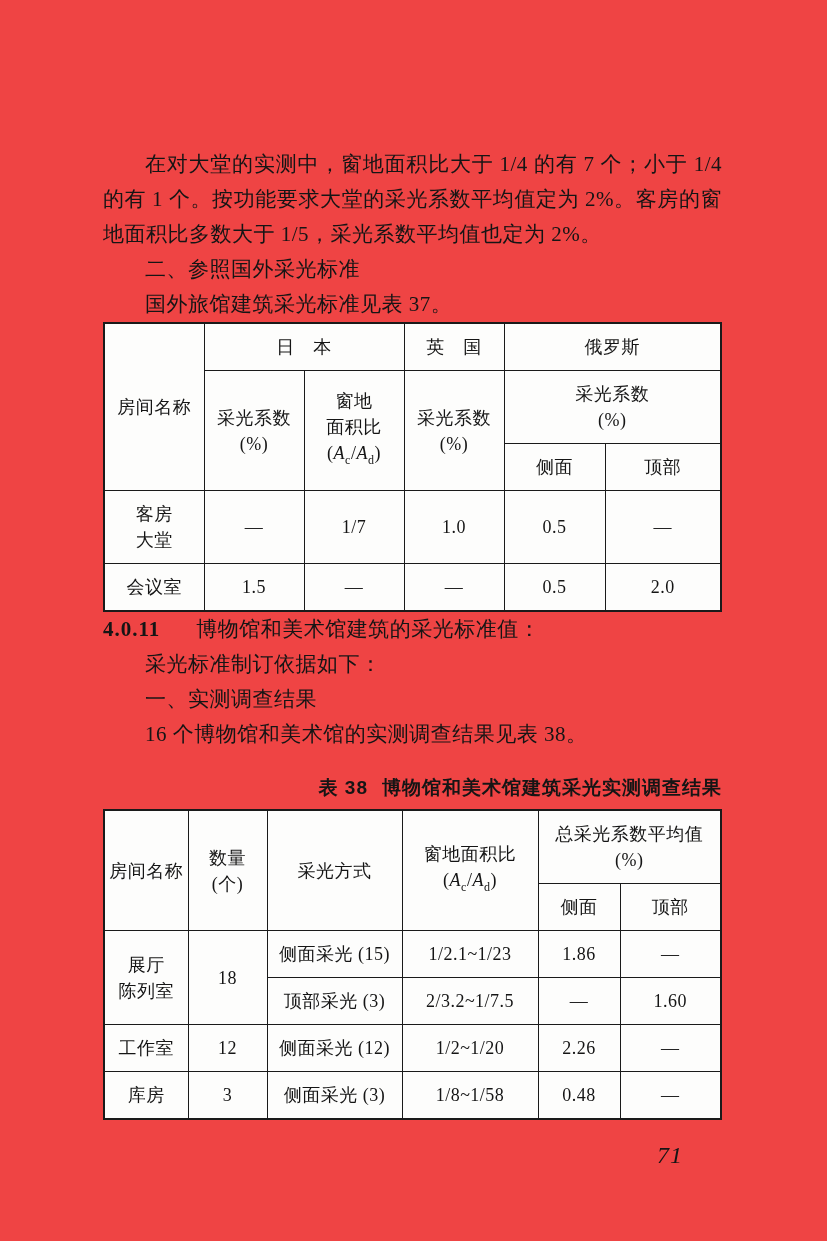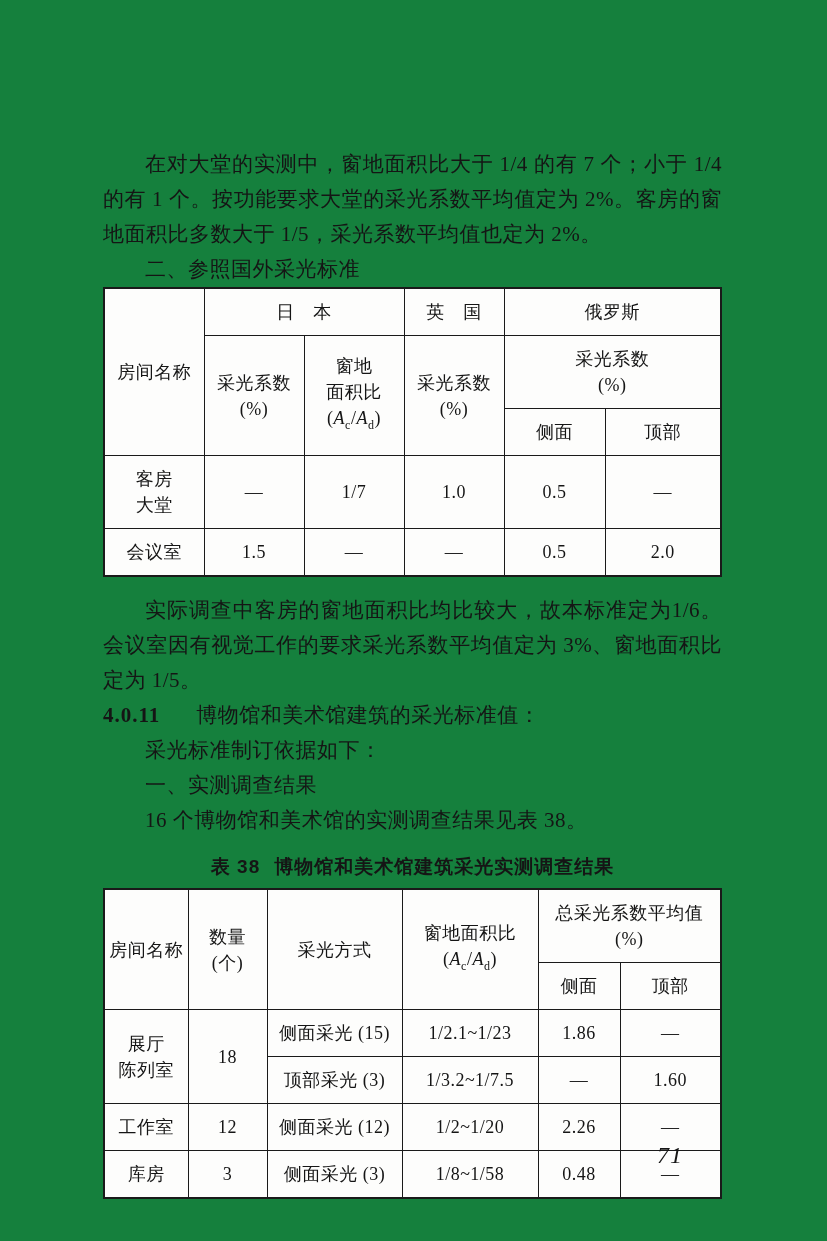--- a/index.html
+++ b/index.html
@@ -1,20 +1,20 @@
 <!DOCTYPE html>
 <html><head>
 <meta charset="utf-8">
 <style>
   html,body { margin:0; padding:0; background:#e8e8e8; }
   .page {
     position:relative;
     width:827px; height:1241px;
     margin:0 auto;
-    background:#15803d;
+    background:#ef4444;
     font-family:"Liberation Serif","DejaVu Serif",serif;
     color:#151515;
     overflow:hidden;
   }
   .content { position:absolute; left:103px; top:0; width:619px; }
   .para {
     margin:0;
     font-size:21px;
     line-height:35px;
     text-align:justify;
@@ -64,20 +64,21 @@
   }
 </style>
 </head>
 <body>
 
 <div class="page">
   <div class="content">
 
     <p class="para indent first">在对大堂的实测中，窗地面积比大于 1/4 的有 7 个；小于 1/4 的有 1 个。按功能要求大堂的采光系数平均值定为 2%。客房的窗地面积比多数大于 1/5，采光系数平均值也定为 2%。</p>
     <p class="para indent">二、参照国外采光标准</p>
+    <p class="para indent">国外旅馆建筑采光标准见表 37。</p>
 
 
     <table class="dtable">
       <colgroup>
         <col style="width:100px">
           <col style="width:100px">
           <col style="width:100px">
         <col style="width:100px">
           <col style="width:101px">
           <col style="width:116px">
@@ -127,29 +128,28 @@
         <td>会议室</td>
         <td>1.5</td>
         <td>—</td>
         <td>—</td>
         <td>0.5</td>
         <td>2.0</td>
       </tr>
     </tbody>
       </table>
 
-    <p class="para indent after-table">实际调查中客房的窗地面积比均比较大，故本标准定为1/6。会议室因有视觉工作的要求采光系数平均值定为 3%、窗地面积比定为 1/5。</p>
     <p class="para">
       <span class="clause-num">4.0.11</span><span class="clause-text">博物馆和美术馆建筑的采光标准值：</span>
     </p>
     <p class="para indent">采光标准制订依据如下：</p>
     <p class="para indent">一、实测调查结果</p>
     <p class="para indent">16 个博物馆和美术馆的实测调查结果见表 38。</p>
 
-    <div class="tcap" style="margin-top:16px; margin-bottom:8px;">
+    <div class="tcap" style="margin-top:23px; margin-bottom:8px;text-align:right;">
       <span class="cap-label">表 38</span><span>博物馆和美术馆建筑采光实测调查结果</span>
     </div>
 
     <table class="dtable">
       <colgroup>
         <col style="width:84px">
           <col style="width:79px">
           <col style="width:135px">
         <col style="width:136px">
           <col style="width:82px">
@@ -182,21 +182,21 @@
           <div>陈列室</div>
         </td>
         <td rowspan="2">18</td>
         <td>侧面采光 (15)</td>
         <td>1/2.1~1/23</td>
         <td>1.86</td>
         <td>—</td>
       </tr>
       <tr style="height:34px">
         <td>顶部采光 (3)</td>
-        <td>1/3.2~1/7.5</td>
+        <td>2/3.2~1/7.5</td>
         <td>—</td>
         <td>1.60</td>
       </tr>
       <tr style="height:33px">
         <td>工作室</td>
         <td>12</td>
         <td>侧面采光 (12)</td>
         <td>1/2~1/20</td>
         <td>2.26</td>
         <td>—</td>

